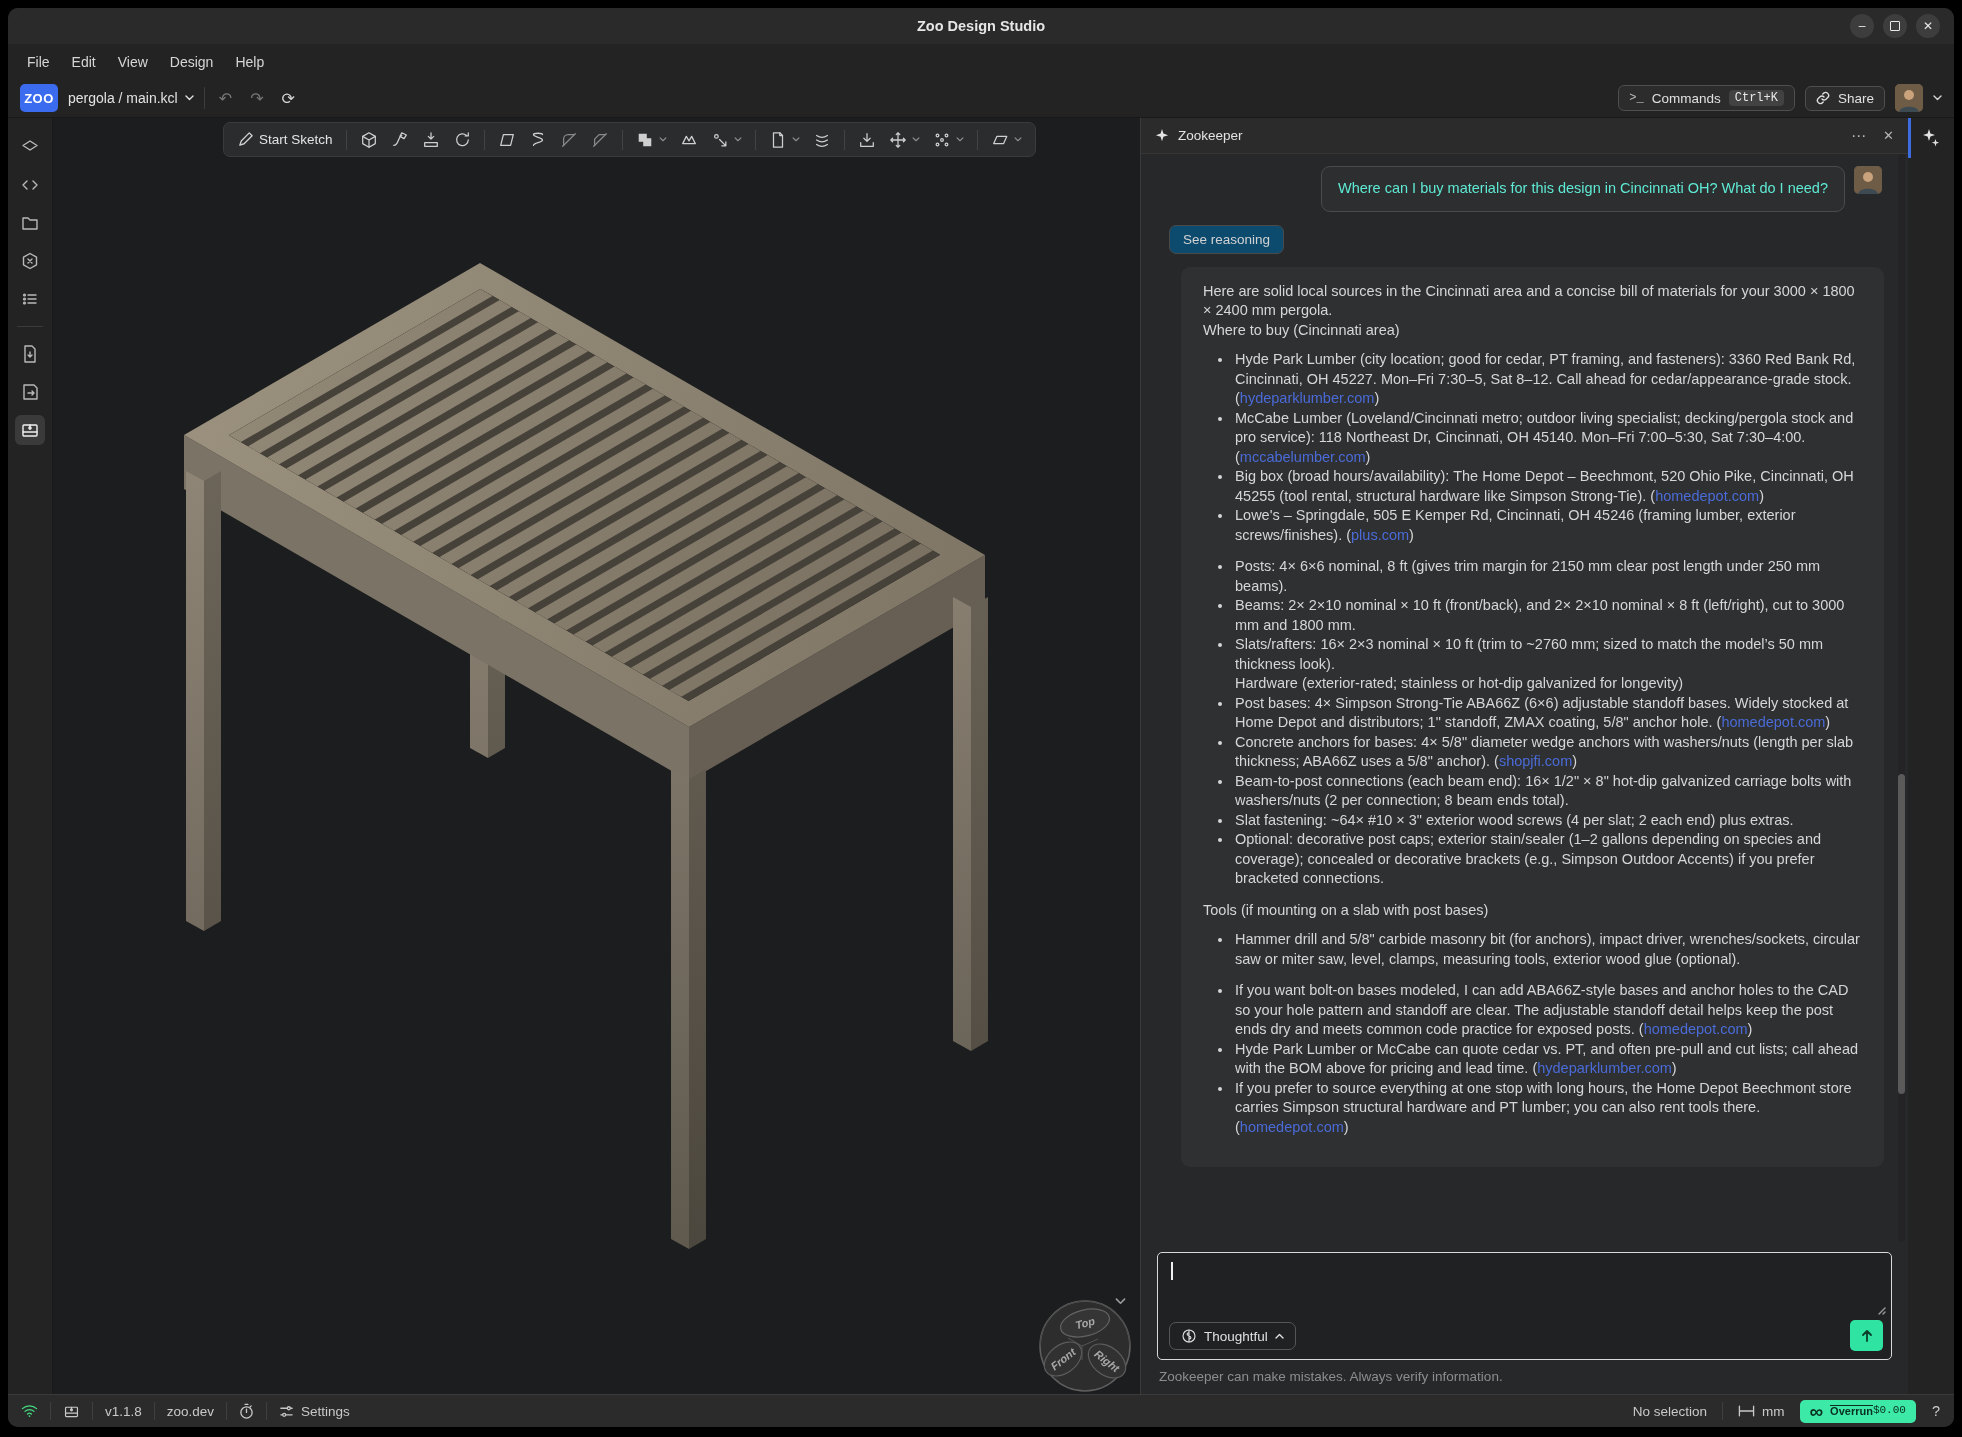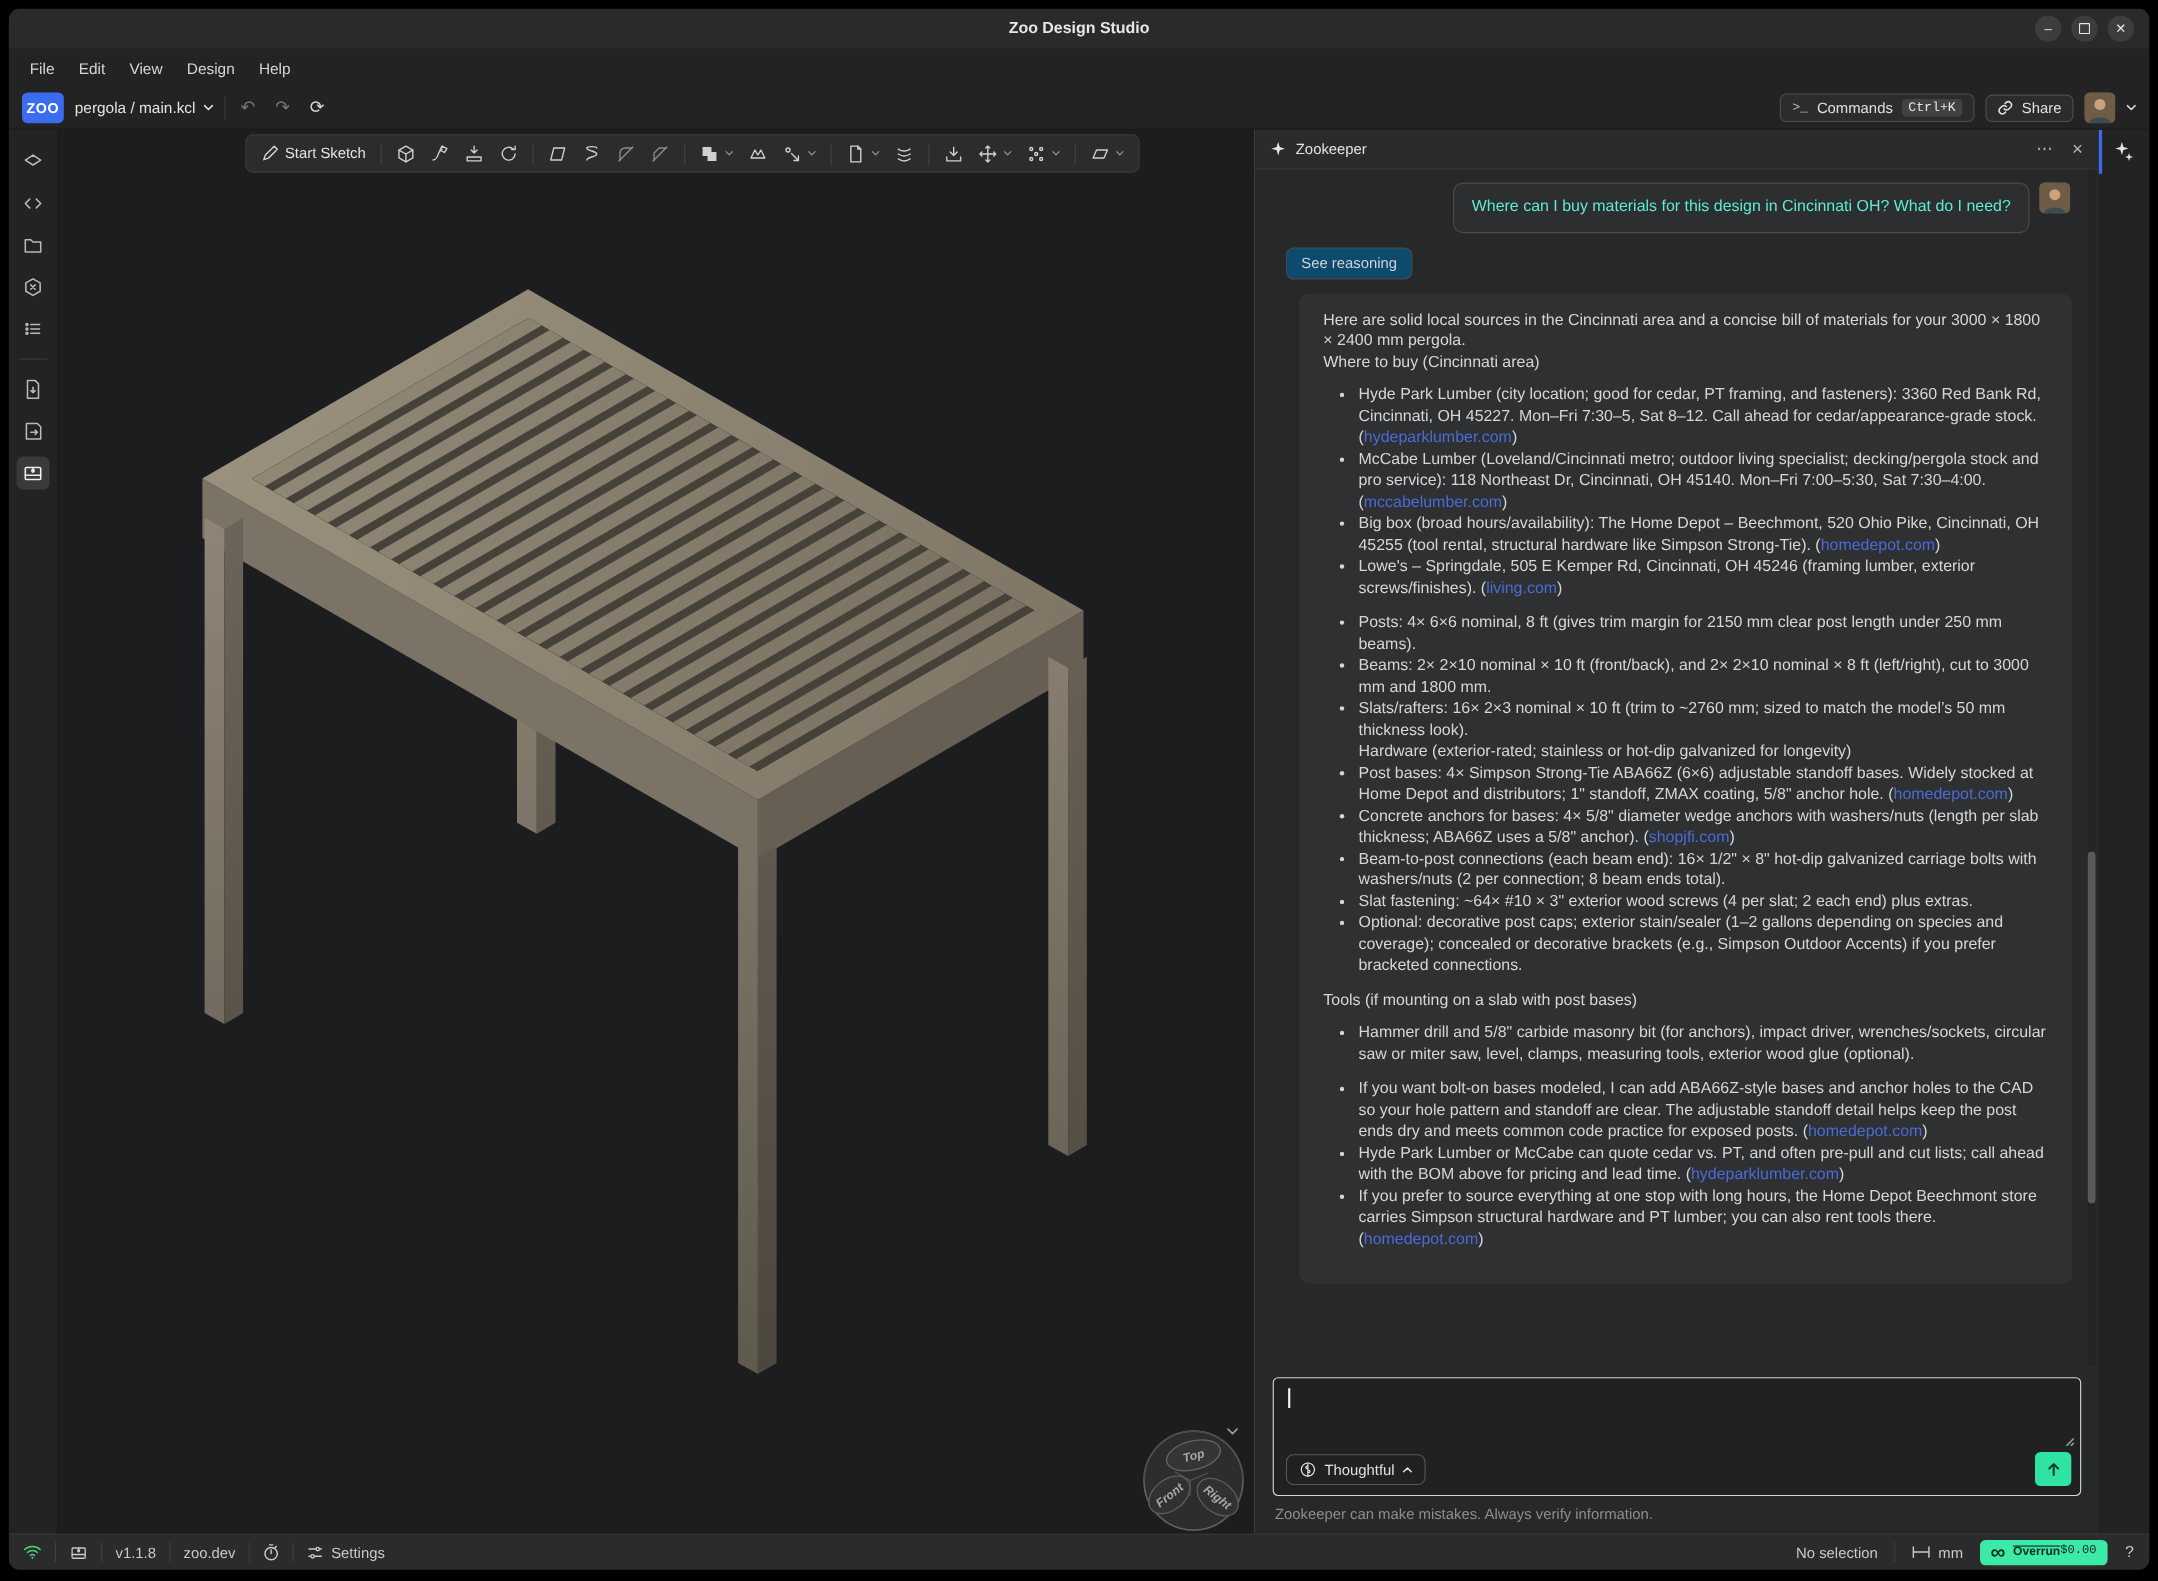--- a/index.html
+++ b/index.html
@@ -497,21 +497,21 @@
           </div>
         </div>
         <div class="reason-btn">See reasoning</div>
         <div class="reply">
               <div class="msg-p"><span>Here are solid local sources in the Cincinnati area and a concise bill of materials for your 3000 × 1800 × 2400 mm pergola.
 Where to buy (Cincinnati area)</span></div>
               <ul class="msg-ul">
                 <li><span>Hyde Park Lumber (city location; good for cedar, PT framing, and fasteners): 3360 Red Bank Rd, Cincinnati, OH 45227. Mon–Fri 7:30–5, Sat 8–12. Call ahead for cedar/appearance-grade stock. (</span><span class="lnk">hydeparklumber.com</span><span>)</span></li>
                 <li><span>McCabe Lumber (Loveland/Cincinnati metro; outdoor living specialist; decking/pergola stock and pro service): 118 Northeast Dr, Cincinnati, OH 45140. Mon–Fri 7:00–5:30, Sat 7:30–4:00. (</span><span class="lnk">mccabelumber.com</span><span>)</span></li>
                 <li><span>Big box (broad hours/availability): The Home Depot – Beechmont, 520 Ohio Pike, Cincinnati, OH 45255 (tool rental, structural hardware like Simpson Strong-Tie). (</span><span class="lnk">homedepot.com</span><span>)</span></li>
-                <li><span>Lowe's – Springdale, 505 E Kemper Rd, Cincinnati, OH 45246 (framing lumber, exterior screws/finishes). (</span><span class="lnk">living.com</span><span>)</span></li>
+                <li><span>Lowe's – Springdale, 505 E Kemper Rd, Cincinnati, OH 45246 (framing lumber, exterior screws/finishes). (</span><span class="lnk">plus.com</span><span>)</span></li>
               </ul>
               <ul class="msg-ul">
                 <li><span>Posts: 4× 6×6 nominal, 8 ft (gives trim margin for 2150 mm clear post length under 250 mm beams).</span></li>
                 <li><span>Beams: 2× 2×10 nominal × 10 ft (front/back), and 2× 2×10 nominal × 8 ft (left/right), cut to 3000 mm and 1800 mm.</span></li>
                 <li><span>Slats/rafters: 16× 2×3 nominal × 10 ft (trim to ~2760 mm; sized to match the model’s 50 mm thickness look).
 Hardware (exterior-rated; stainless or hot-dip galvanized for longevity)</span></li>
                 <li><span>Post bases: 4× Simpson Strong-Tie ABA66Z (6×6) adjustable standoff bases. Widely stocked at Home Depot and distributors; 1" standoff, ZMAX coating, 5/8" anchor hole. (</span><span class="lnk">homedepot.com</span><span>)</span></li>
                 <li><span>Concrete anchors for bases: 4× 5/8" diameter wedge anchors with washers/nuts (length per slab thickness; ABA66Z uses a 5/8" anchor). (</span><span class="lnk">shopjfi.com</span><span>)</span></li>
                 <li><span>Beam-to-post connections (each beam end): 16× 1/2" × 8" hot-dip galvanized carriage bolts with washers/nuts (2 per connection; 8 beam ends total).</span></li>
                 <li><span>Slat fastening: ~64× #10 × 3" exterior wood screws (4 per slat; 2 each end) plus extras.</span></li>

